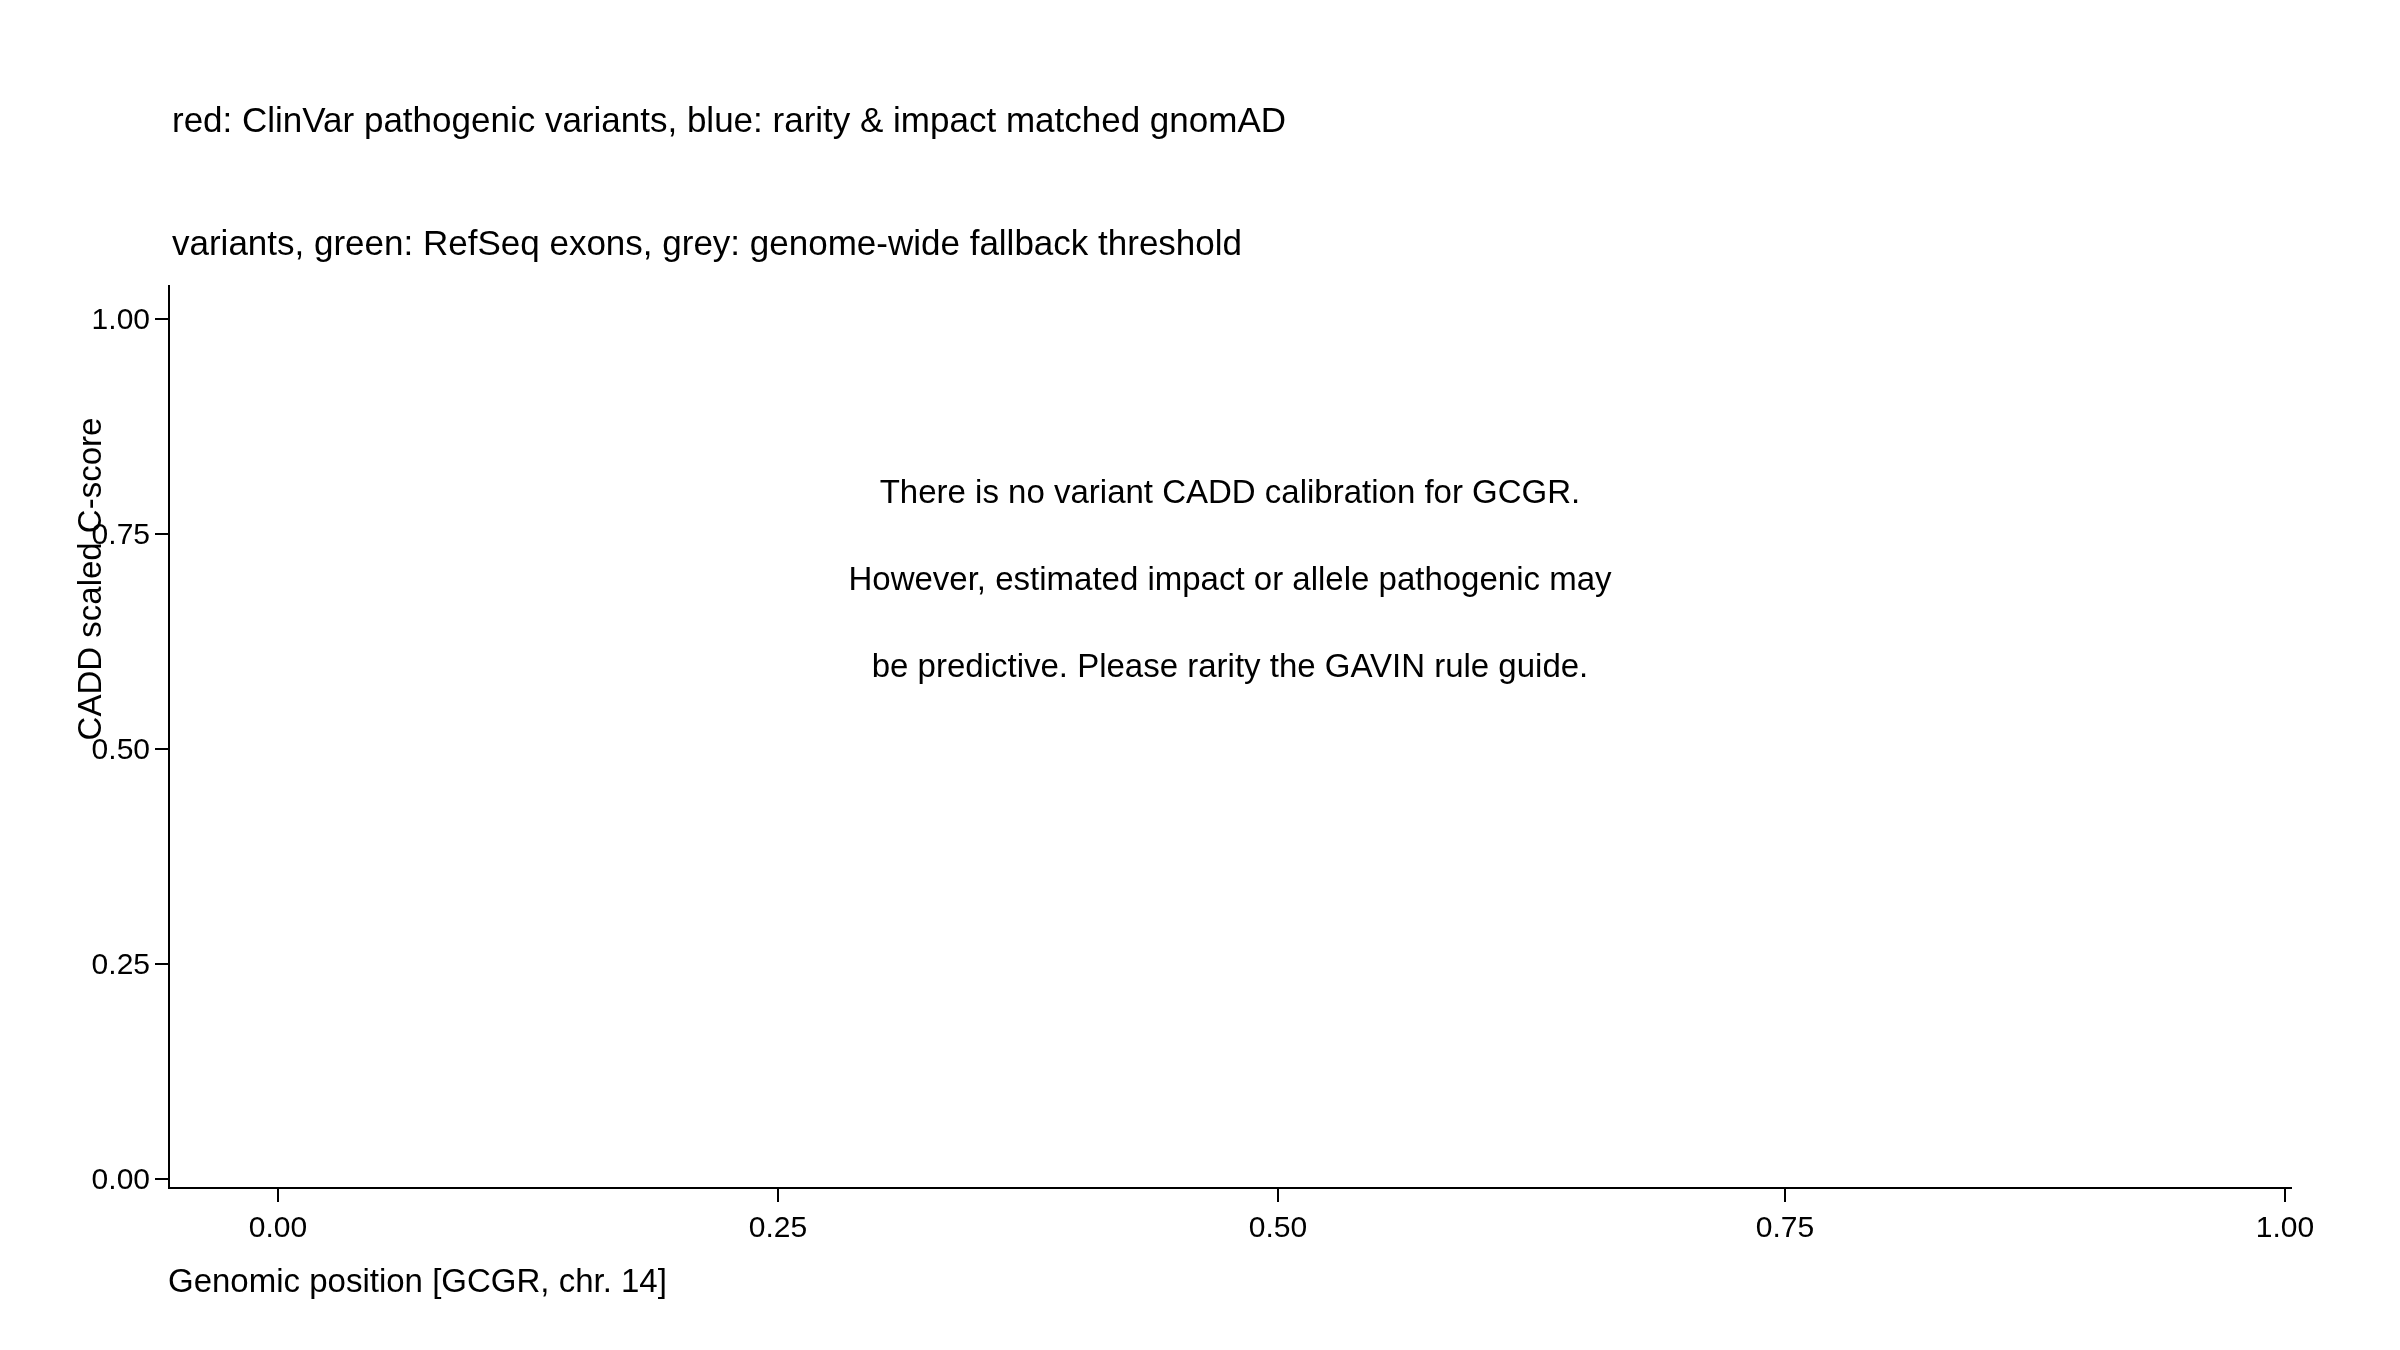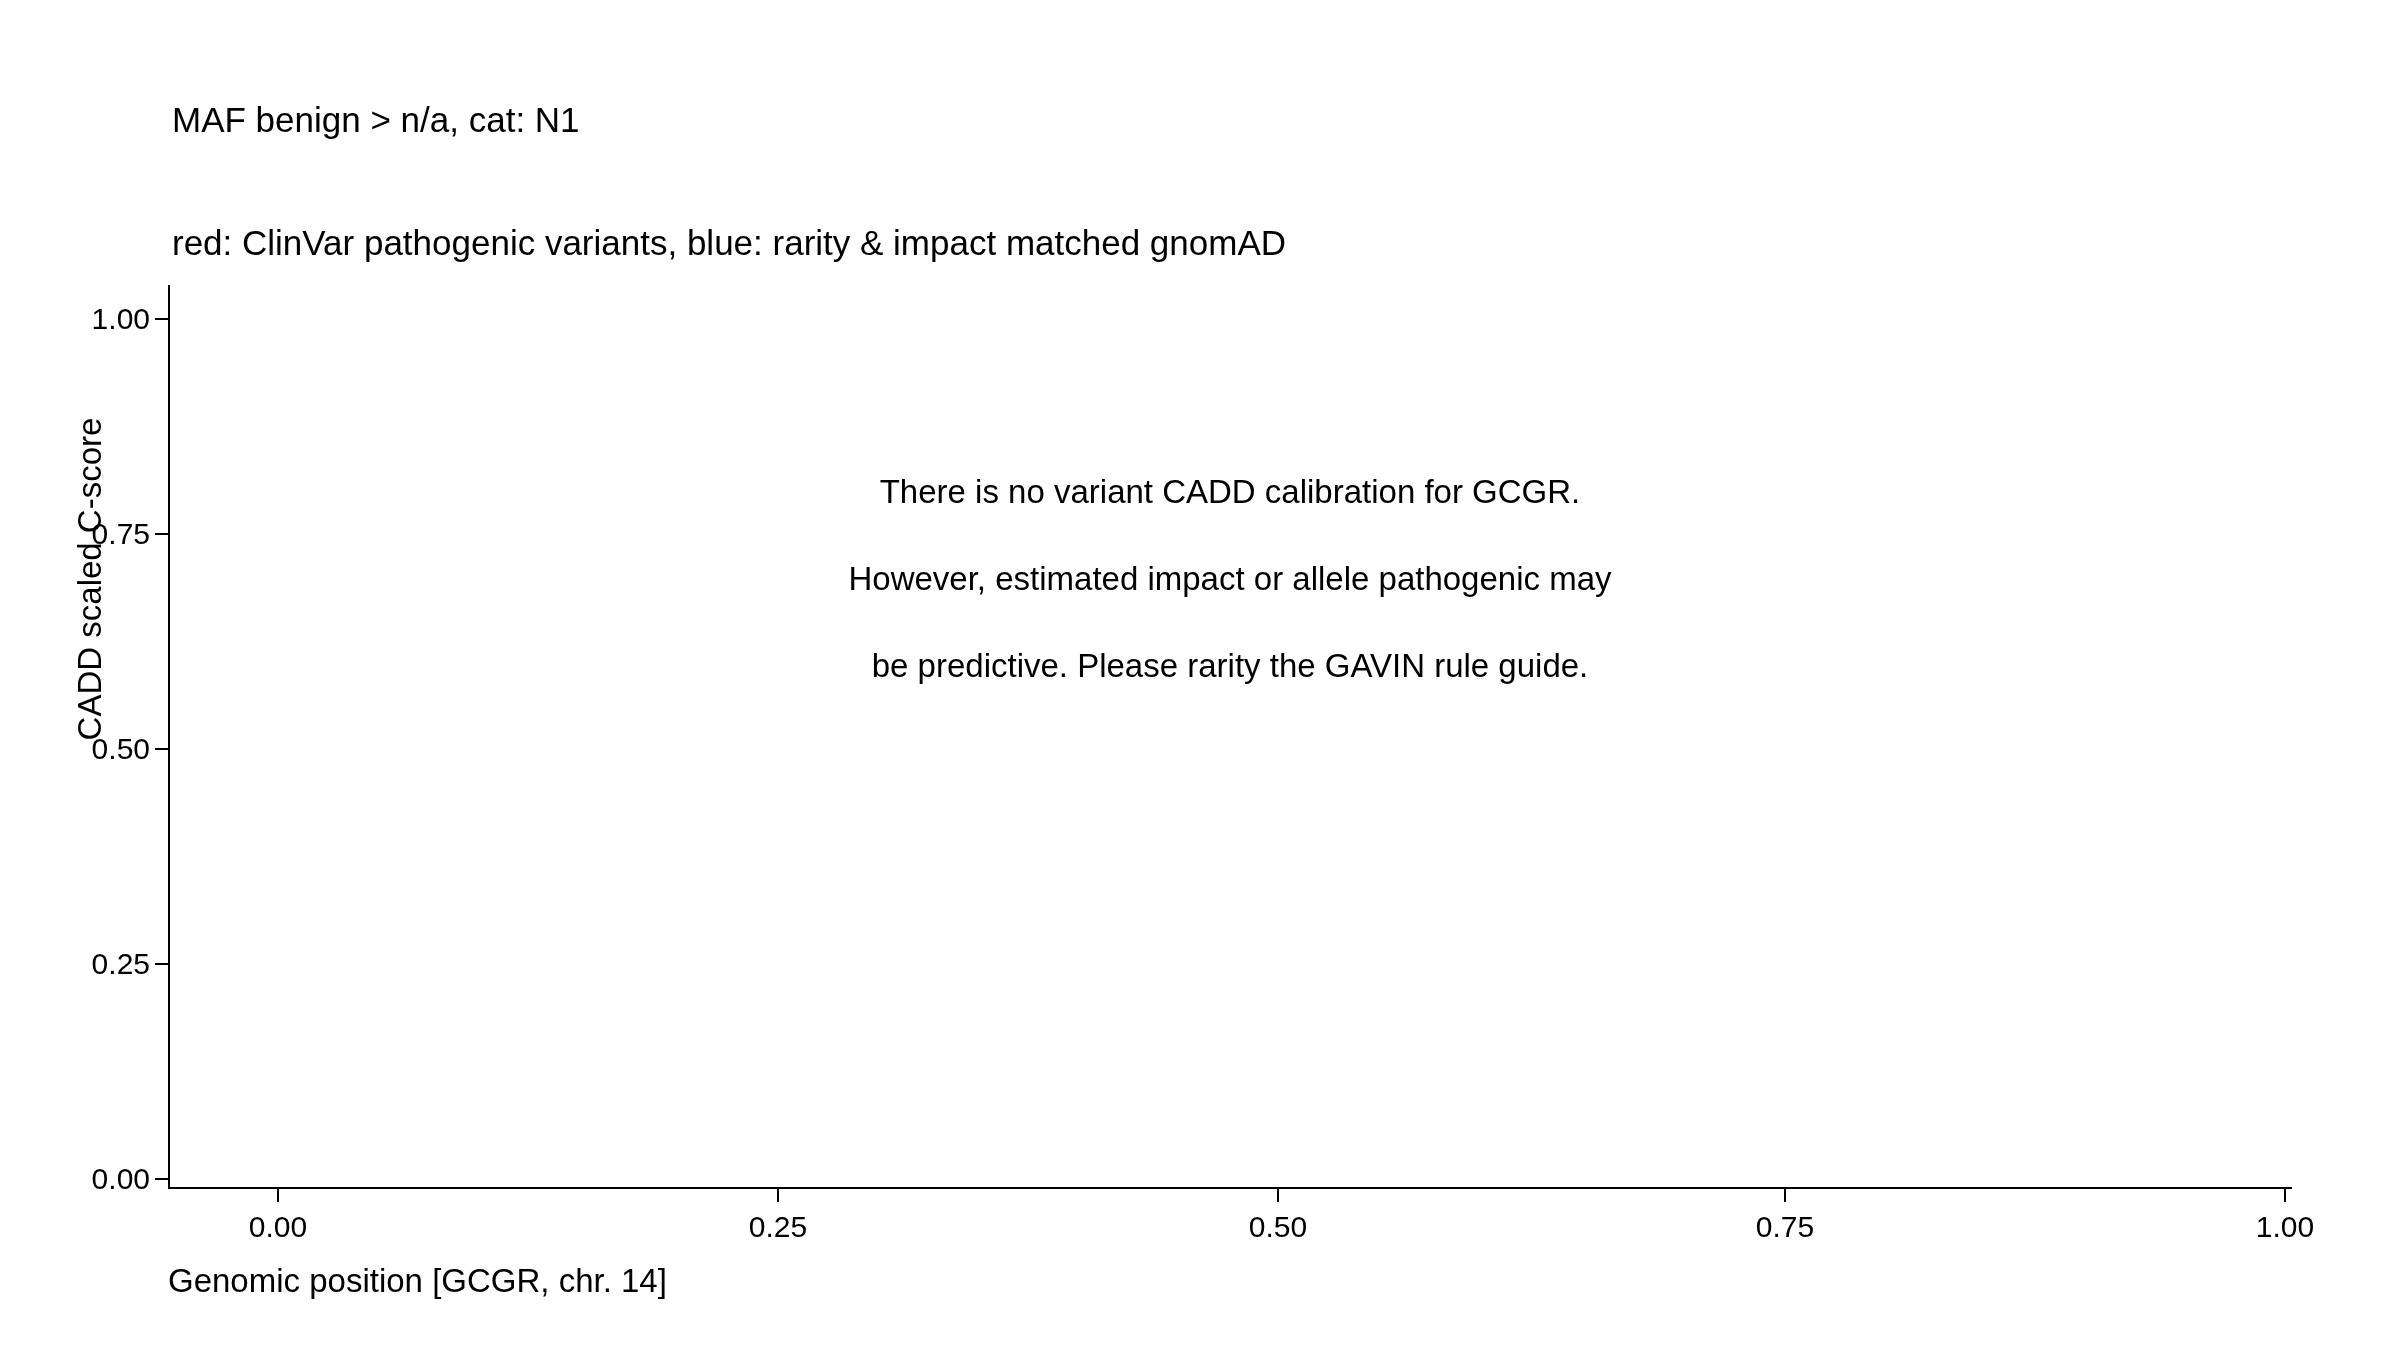--- a/index.html
+++ b/index.html
@@ -134,21 +134,20 @@
     color: #000000;
   }
   #annotation .ann-line { display: block; margin-top: 36px; }
 </style>
 </head>
 <body>
 
 <div id="plot-root">
 
   <div id="title-block">
-    <span class="title-line">MAF benign &gt; n/a, cat: N1</span>
     <span class="title-line">red: ClinVar pathogenic variants, blue: rarity &amp; impact matched gnomAD</span>
     <span class="title-line">variants, green: RefSeq exons, grey: genome-wide fallback threshold</span>
   </div>
 
   <div id="panel"></div>
 
   <div id="y-axis-line"></div>
   <div id="x-axis-line"></div>
 
   <div class="y-tick-mark" style="top:318px;"></div>

